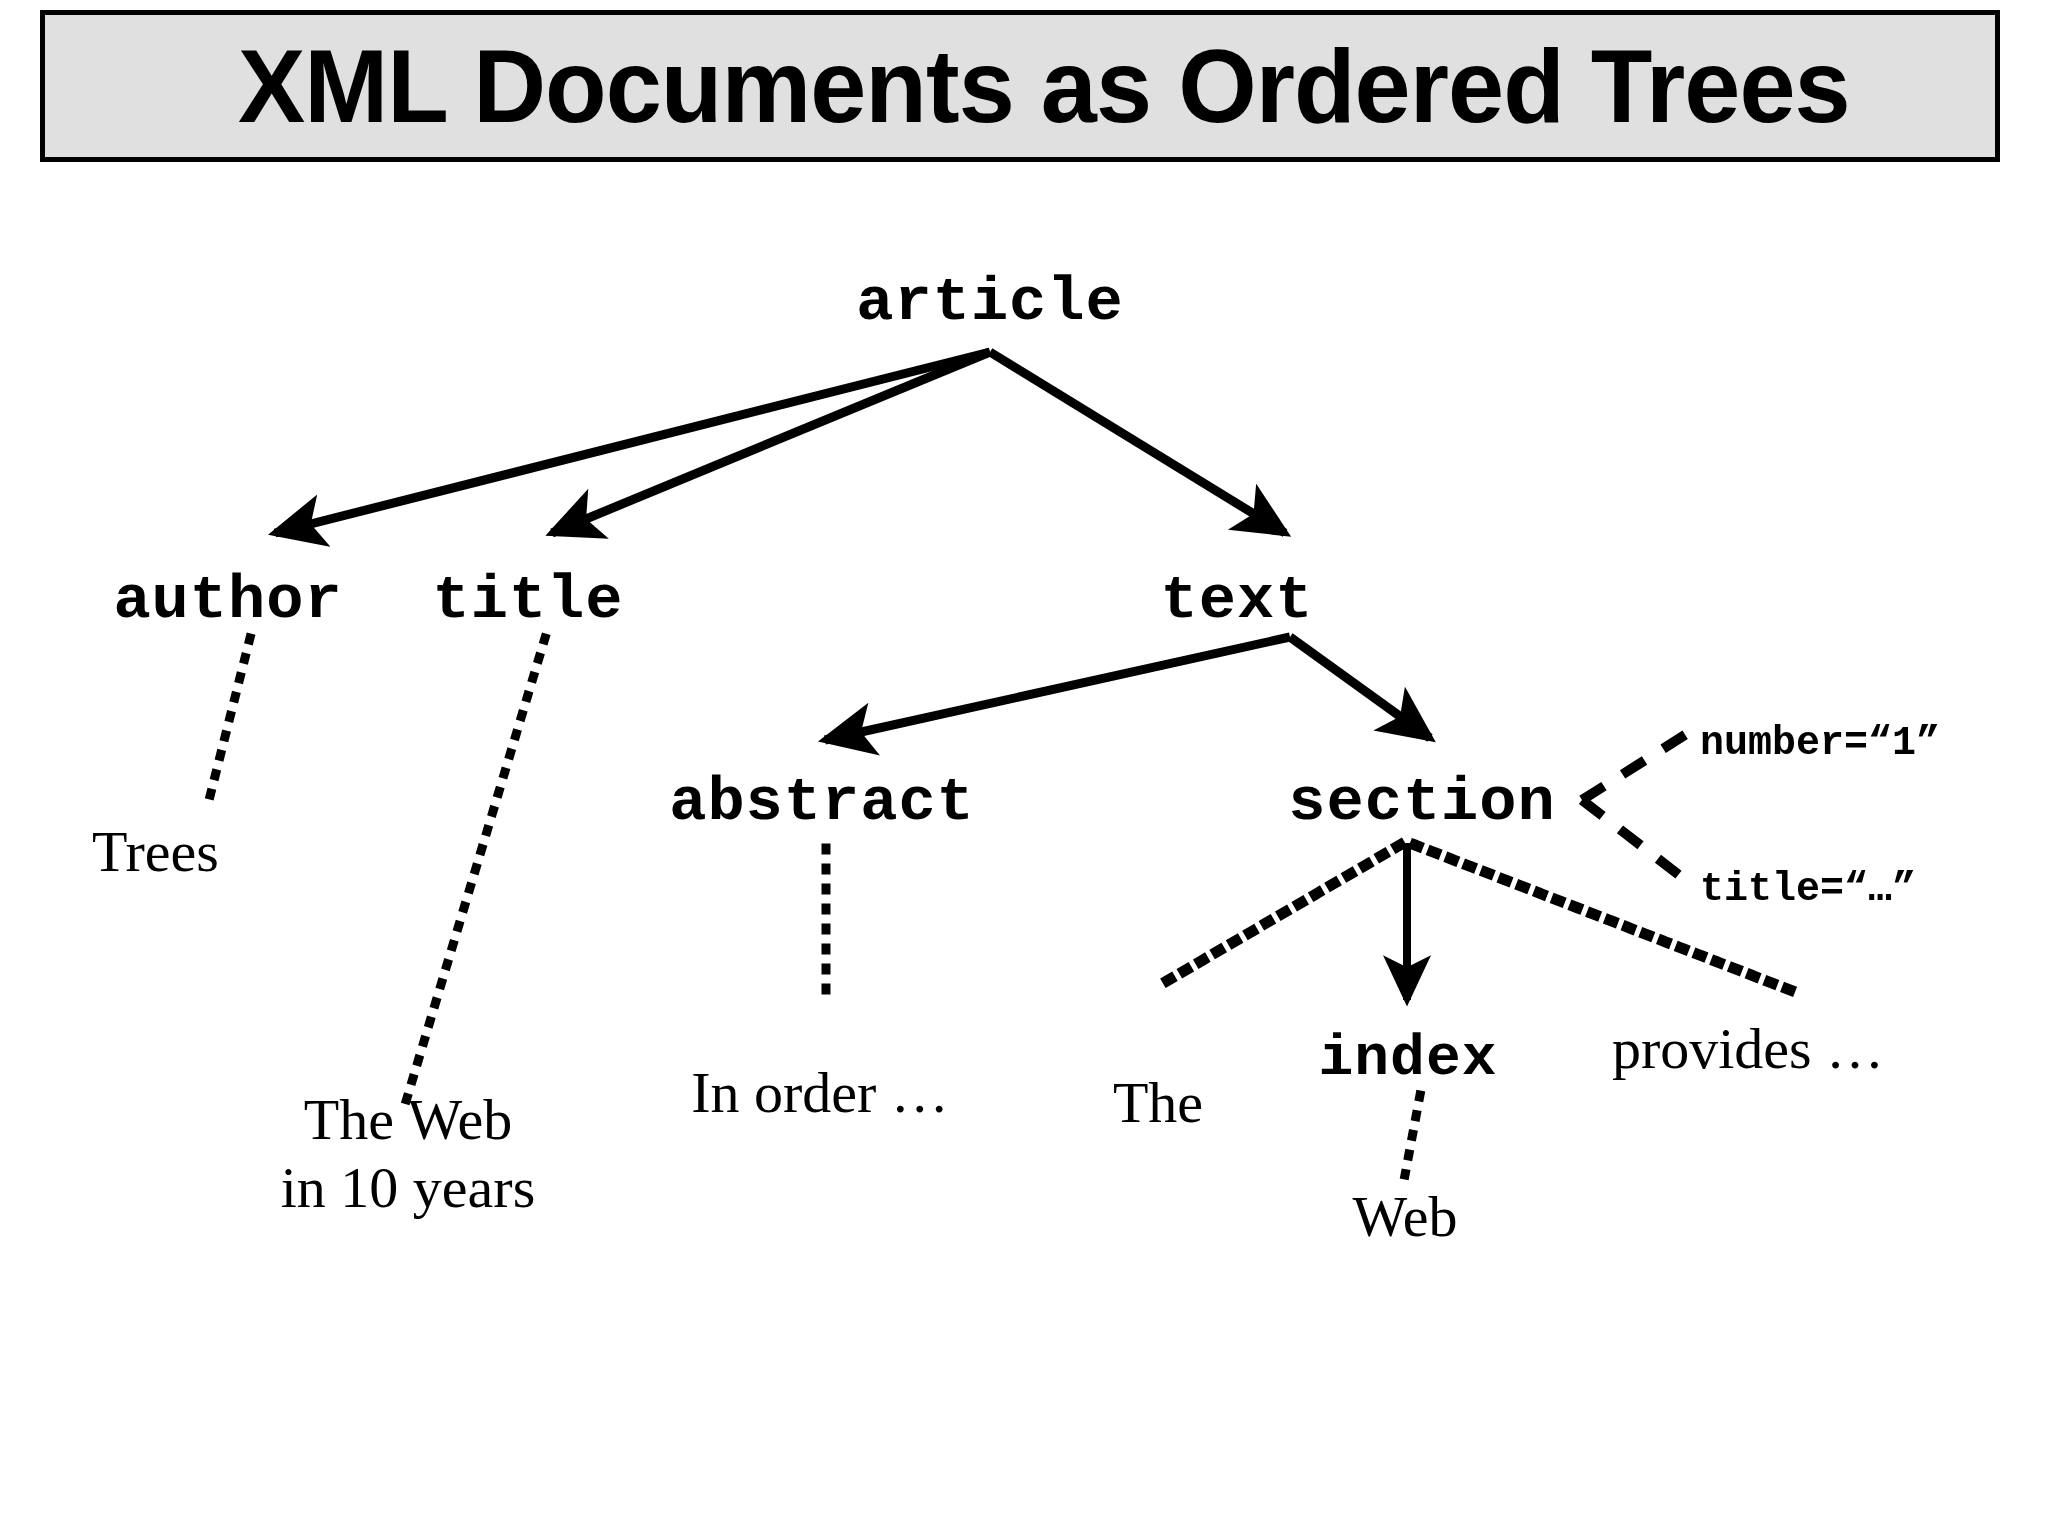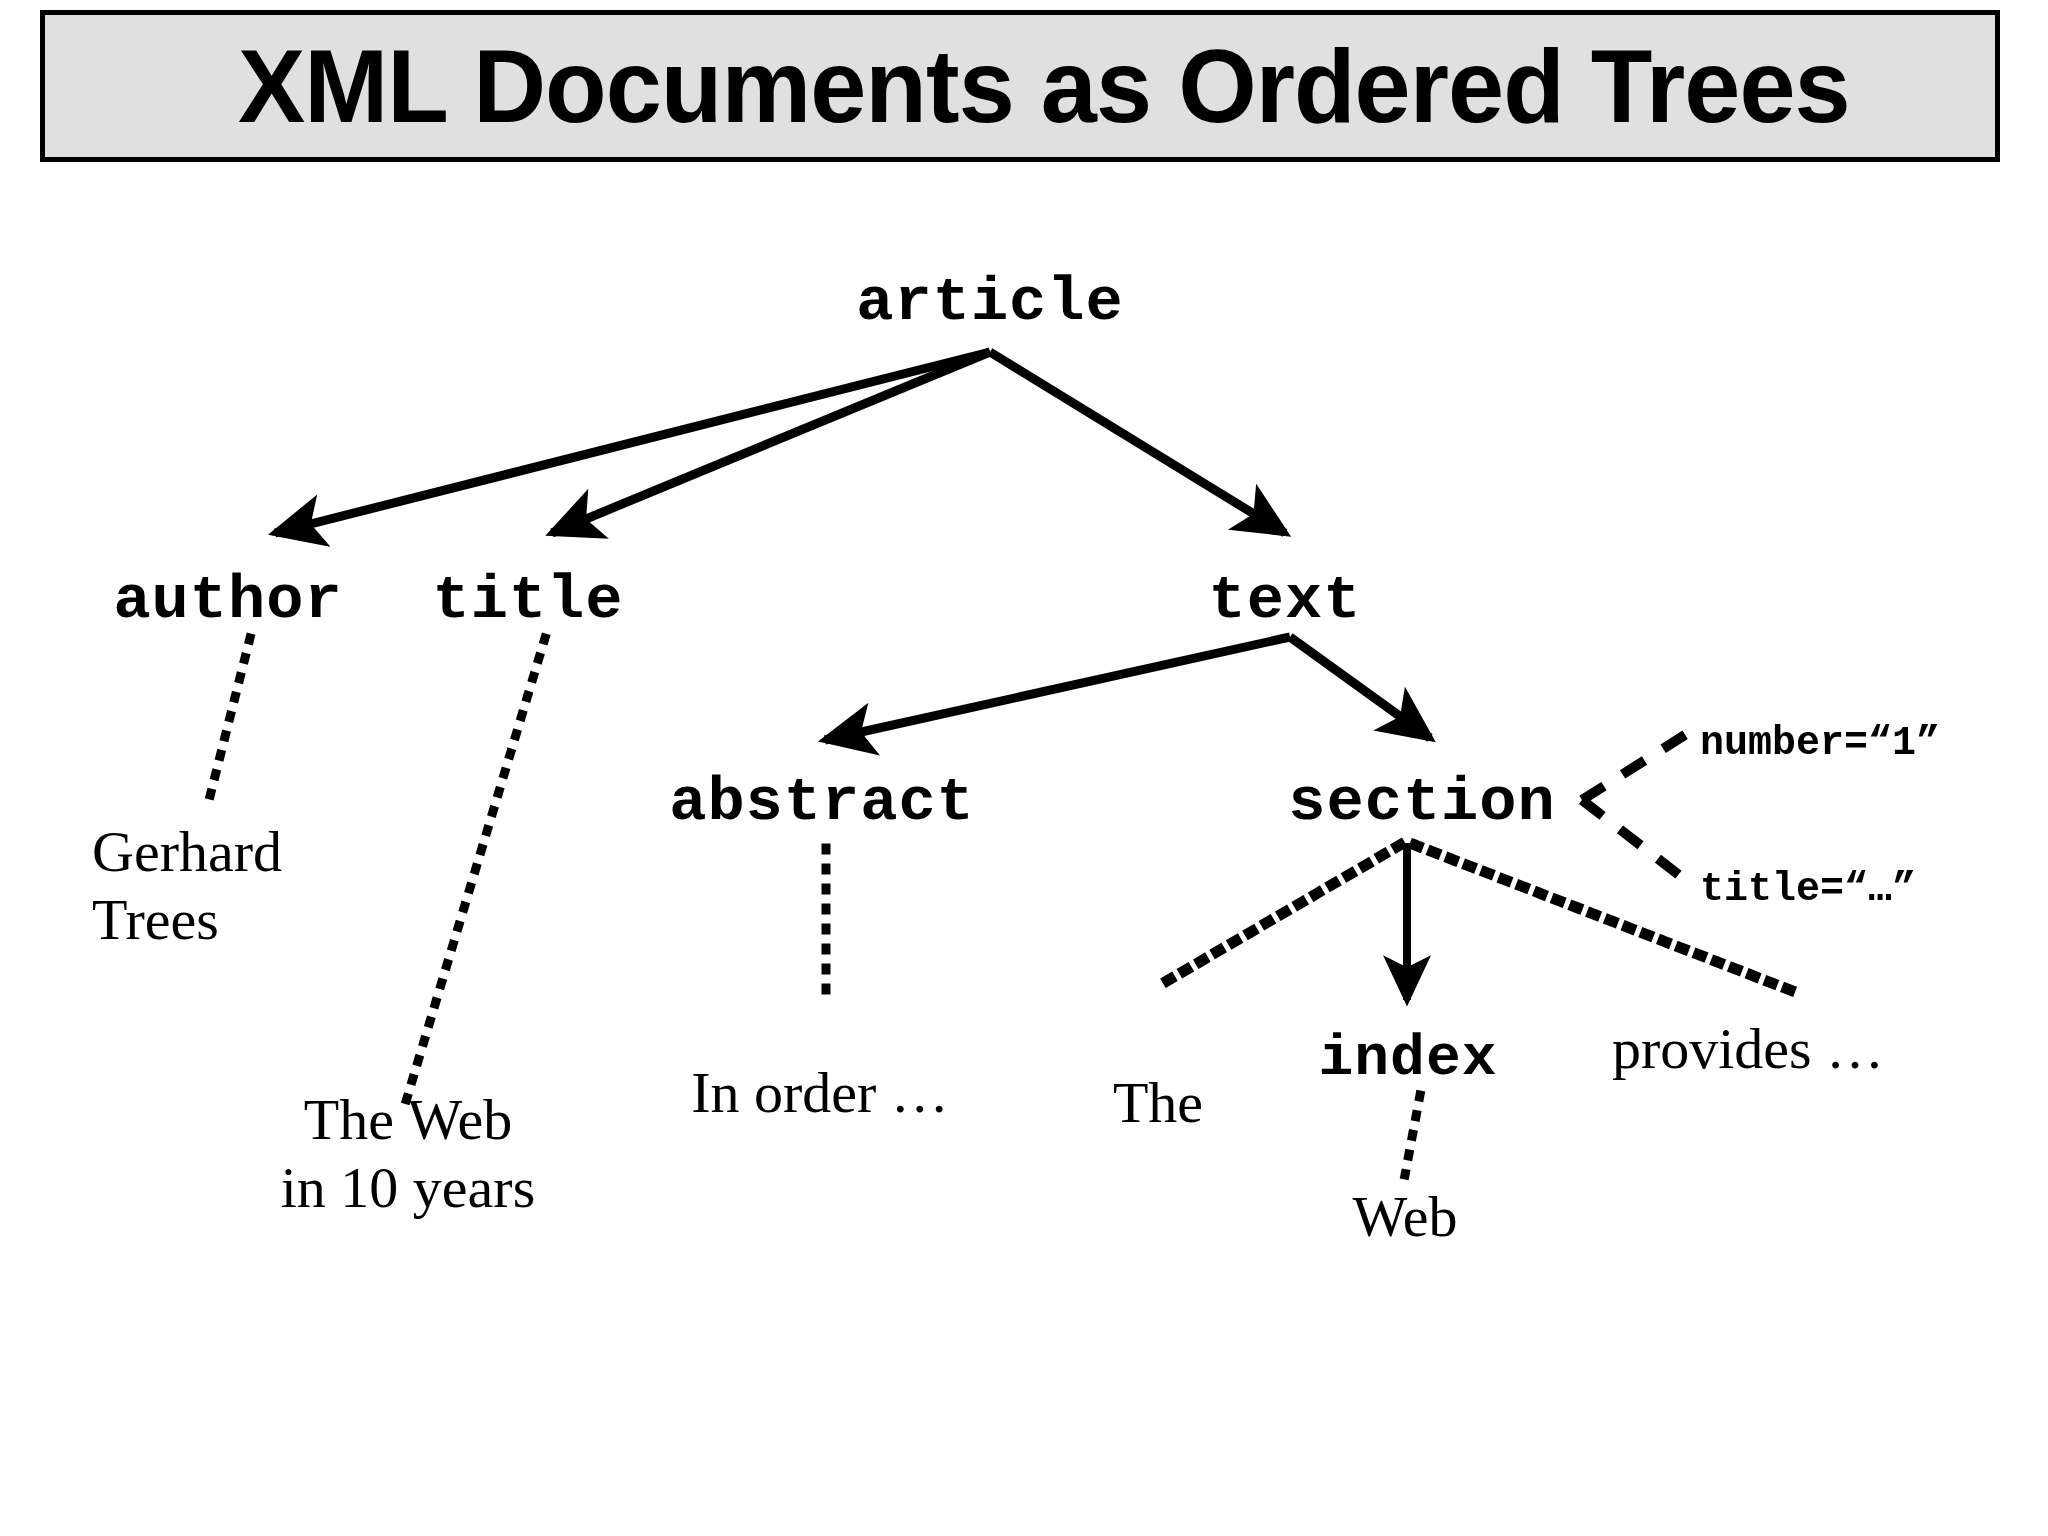--- a/index.html
+++ b/index.html
@@ -142,34 +142,33 @@
       <line x1="1582" y1="800" x2="1688" y2="882" stroke="#000" stroke-width="10" stroke-dasharray="26 22" stroke-linecap="butt"></line>
     </g>
   </svg>
 
   <div class="node tag center" style="left:990px; top:270px;text-align:center;">article</div>
 
   <div class="node tag center" style="left:228px; top:568px;">author</div>
 
   <div class="node tag center" style="left:528px; top:568px;">title</div>
 
-  <div class="node tag center" style="left:1285px; top:568px;">text</div>
+  <div class="node tag center" style="left:1237px; top:568px;">text</div>
 
   <div class="node tag center" style="left:822px; top:770px;">abstract</div>
 
   <div class="node tag center" style="left:1422px; top:770px;">section</div>
 
   <div class="node tag center" style="left:1408px; top:1028px; font-size:58px;">index</div>
 
   <div class="node attr" style="left:1700px; top:722px;">number=“1”</div>
 
   <div class="node attr" style="left:1700px; top:868px;">title=“…”</div>
 
   <div class="node leaf two-line" style="left:92px; top:818px;">
-    <div>Gerhard</div>
     <div>Trees</div>
   </div>
 
   <div class="node leaf two-line center" style="left:408px; top:1086px; text-align:center;">
     <div>The Web</div>
     <div>in 10 years</div>
   </div>
 
   <div class="node leaf center" style="left:820px; top:1018px;margin-top:44px;">In order …</div>
 

